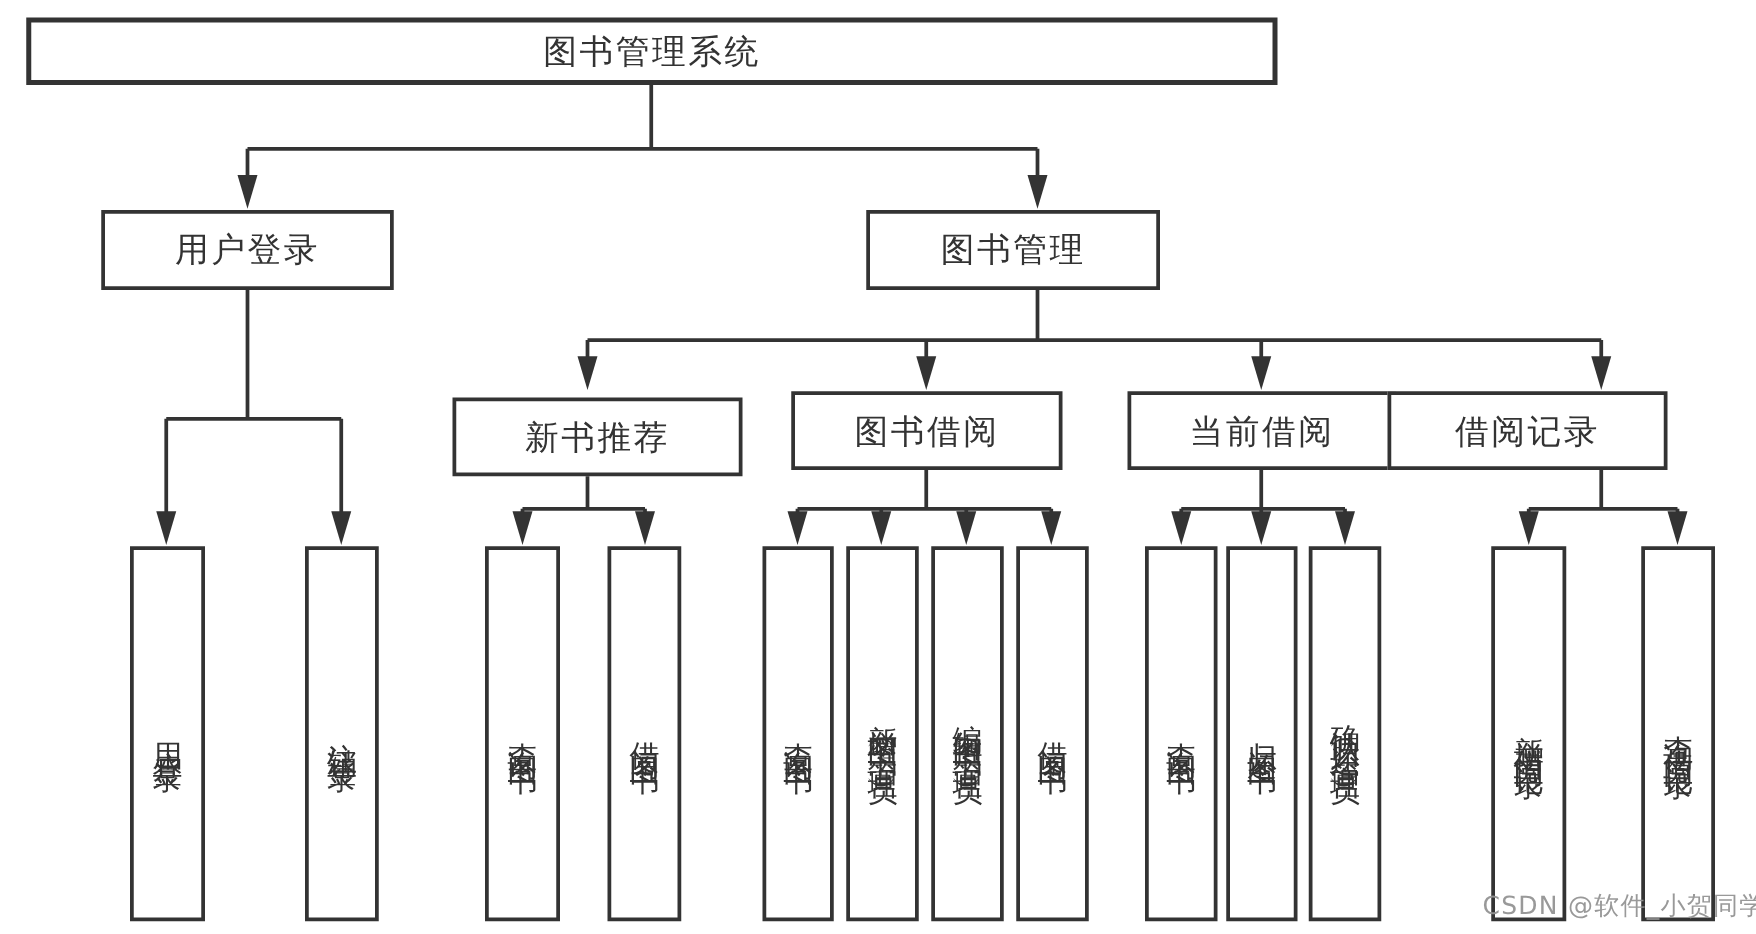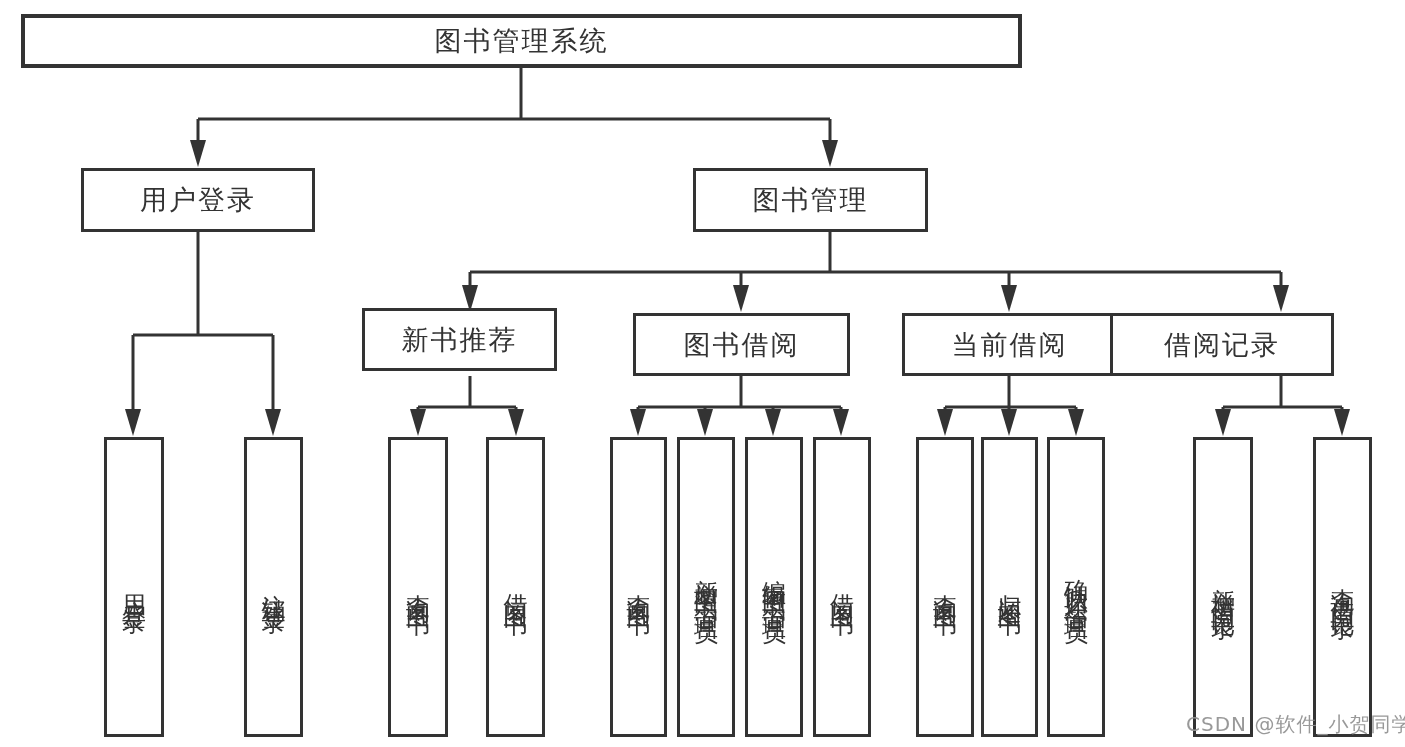--- a/index.html
+++ b/index.html
@@ -94,21 +94,21 @@
     <span class="hlabel">图书管理系统</span>
   </div>
 
   <div class="node" style="left:81px;top:168px;width:234px;height:64px">
     <span class="hlabel">用户登录</span>
   </div>
   <div class="node" style="left:693px;top:168px;width:235px;height:64px">
     <span class="hlabel">图书管理</span>
   </div>
 
-  <div class="node" style="left:362px;top:308px;width:195px;height:63px">
+  <div class="node" style="left:362px;top:318px;width:232px;height:63px">
     <span class="hlabel">新书推荐</span>
   </div>
   <div class="node" style="left:902px;top:313px;width:215px;height:63px">
     <span class="hlabel">当前借阅</span>
   </div>
   <div class="node" style="left:633px;top:313px;width:217px;height:63px">
     <span class="hlabel">图书借阅</span>
   </div>
   <div class="node" style="left:1110px;top:313px;width:224px;height:63px">
     <span class="hlabel">借阅记录</span>

